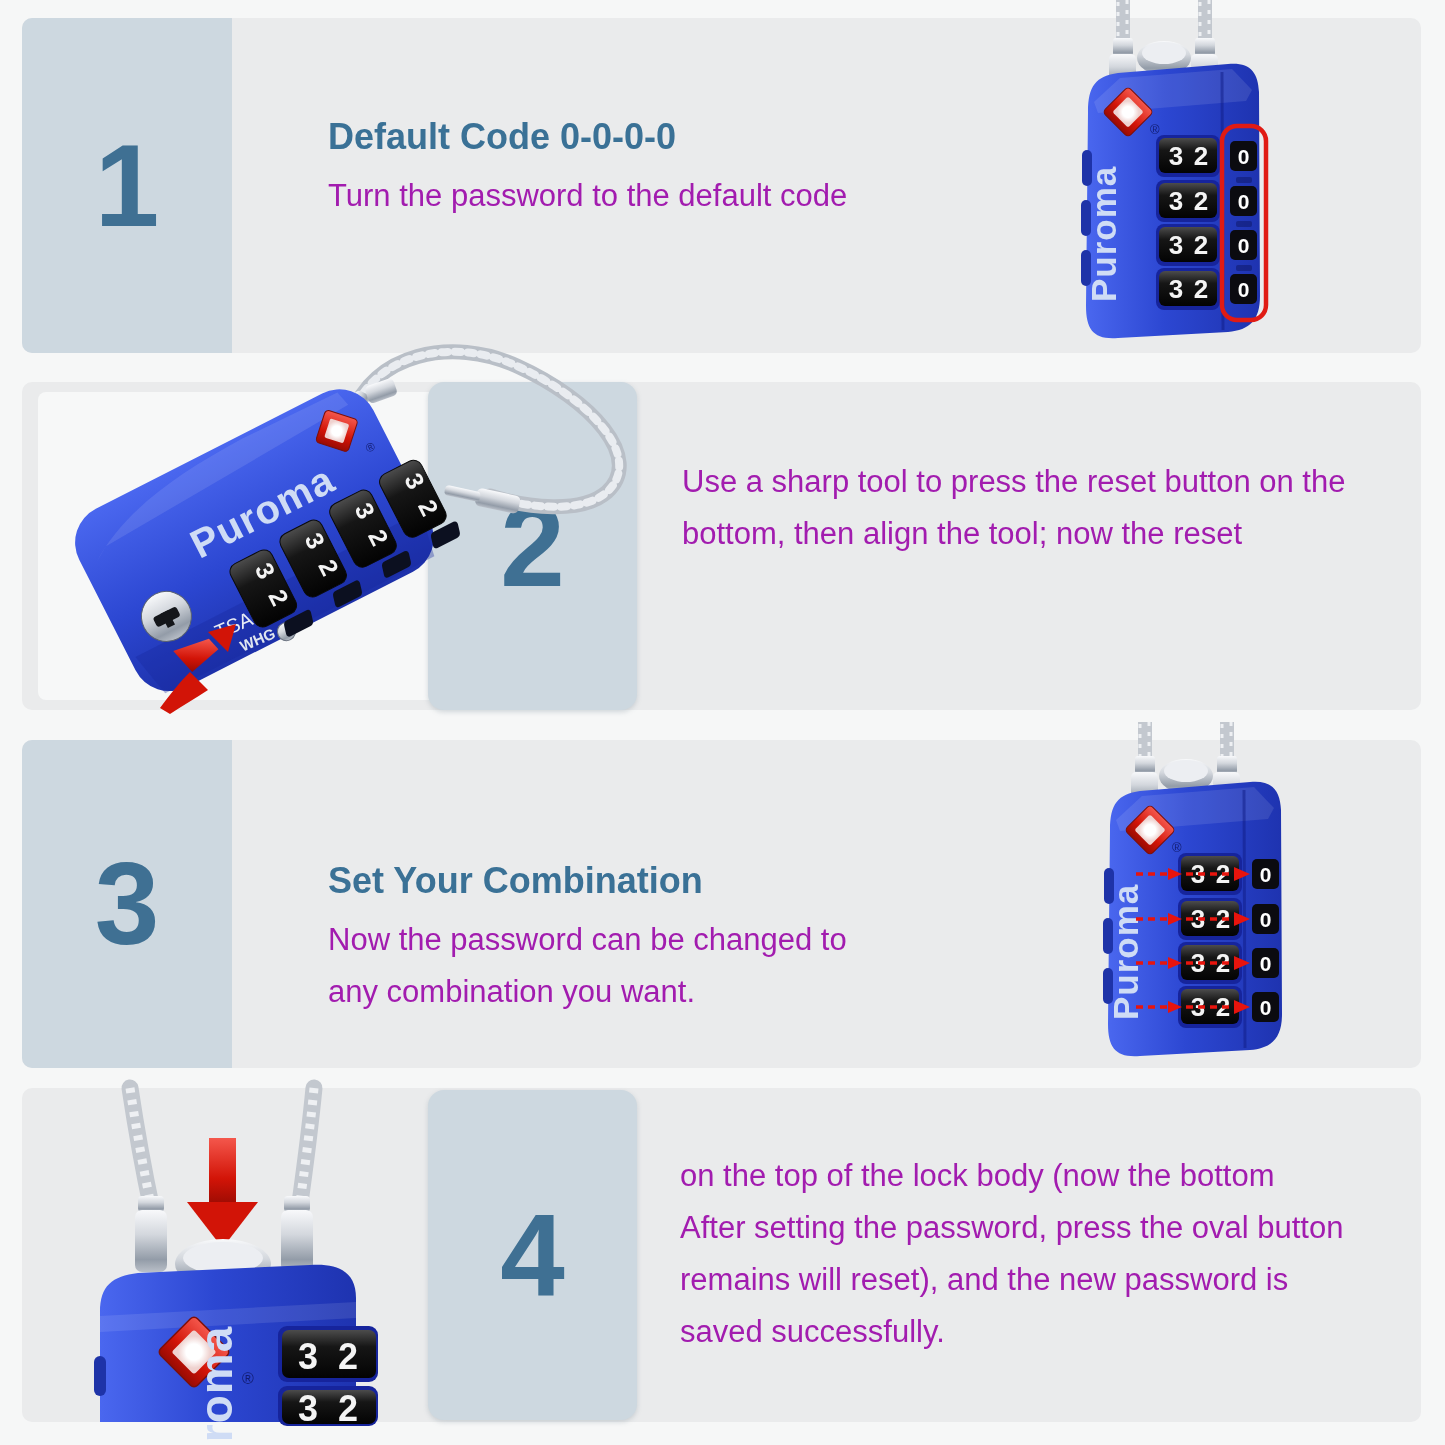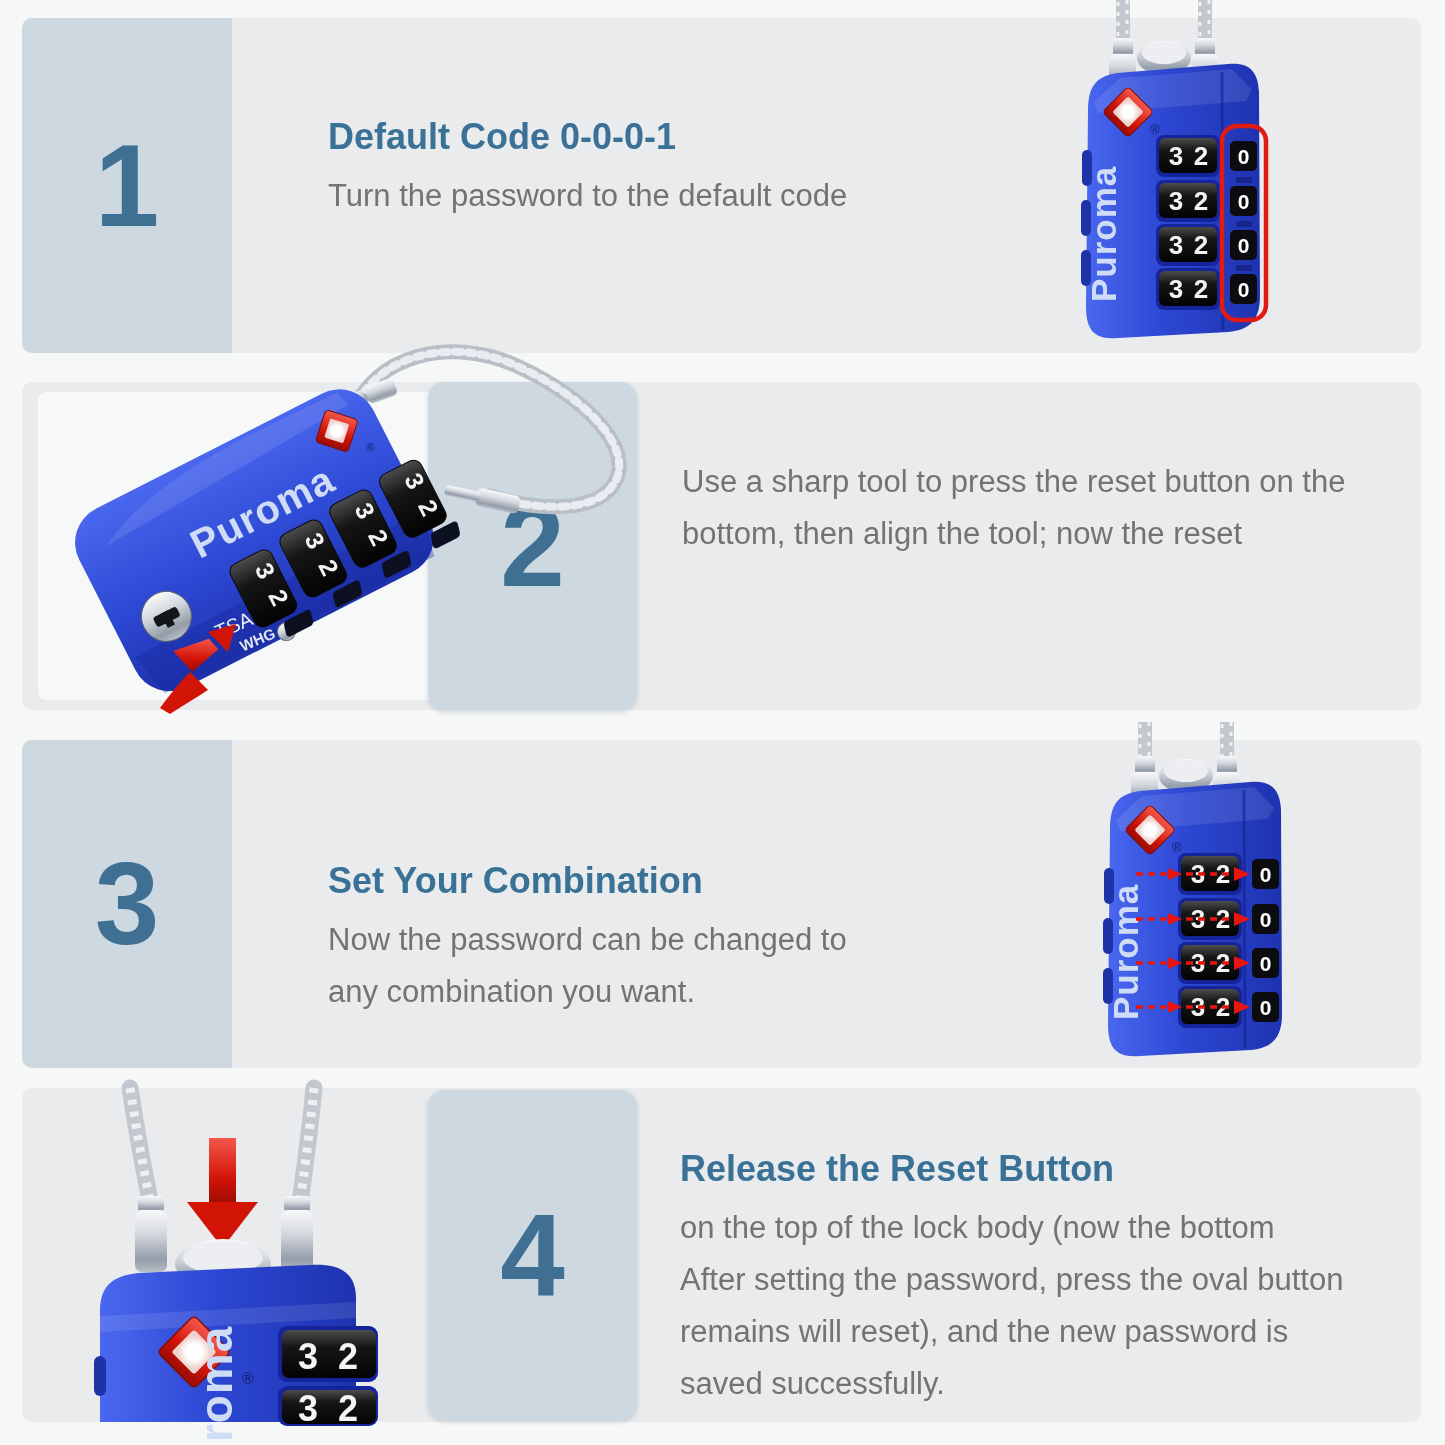--- a/index.html
+++ b/index.html
@@ -11,21 +11,21 @@
   .row3{top:740px;height:328px;}
   .row4{top:1088px;height:334px;}
   .numblock{position:absolute;background:#cdd8e0;display:flex;align-items:center;justify-content:center;
             color:#3f7093;font-weight:bold;font-size:116px;line-height:1;}
   .numblock.side{left:0;top:0;bottom:0;width:210px;border-radius:10px 0 0 10px;}
   .numblock.mid{width:209px;border-radius:16px;box-shadow:0 2px 5px rgba(110,130,145,.28);}
   .row2 .numblock.mid{left:406px;top:0;height:328px;}
   .row4 .numblock.mid{left:406px;top:2px;height:330px;}
   .copy{position:absolute;}
   .copy h3{margin:0 0 14px 0;font-size:36px;line-height:38px;font-weight:bold;color:#3a7196;}
-  .copy .ln{font-size:31px;line-height:52px;color:#737373;white-space:nowrap;}
+  .copy .ln{font-size:31px;line-height:52px;color:#a21caf;white-space:nowrap;}
   .r1copy{left:306px;top:100px;}
   .r2copy{left:660px;top:74px;}
   .r3copy{left:306px;top:122px;}
   .r4copy{left:658px;top:62px;}
   .lockart{position:absolute;overflow:visible;}
   .photo-paper{position:absolute;left:16px;top:10px;width:424px;height:308px;background:#f7f8f8;border-radius:8px;}
   svg text{font-family:"Liberation Sans","DejaVu Sans",sans-serif;}
 </style>
 </head>
 <body>
@@ -65,21 +65,21 @@
   </defs>
 </svg>
 
 <div class="page">
 
   <section class="row row1">
     <div class="numblock side">
       <span>1</span>
     </div>
     <div class="copy r1copy">
-      <h3>Default Code 0-0-0-1</h3>
+      <h3>Default Code 0-0-0-0</h3>
       <div class="ln">Turn the password to the default code</div>
     </div>
 
     <svg class="lockart" style="left:1030px;top:-18px" width="240" height="355" viewBox="0 0 240 355">
       <g>
         <rect x="64" y="0" width="14" height="44" fill="#c3c8cf"></rect>
         <path d="M66,2 v42 M75,0 v44" stroke="#eef0f3" stroke-width="3" stroke-dasharray="4 6"></path>
         <rect x="61" y="38" width="20" height="18" rx="3" fill="url(#gSilver)"></rect>
         <rect x="57" y="54" width="27" height="32" rx="5" fill="url(#gSilver)"></rect>
       </g>
@@ -351,21 +351,20 @@
           </g>
       </g>
     </svg>
   </section>
 
   <section class="row row4">
     <div class="numblock mid">
       <span>4</span>
     </div>
     <div class="copy r4copy">
-      <h3>Release the Reset Button</h3>
       <div class="ln">on the top of the lock body (now the bottom</div>
       <div class="ln">After setting the password, press the oval button</div>
       <div class="ln">remains will reset), and the new password is</div>
       <div class="ln">saved successfully.</div>
     </div>
 
     <svg class="lockart" style="left:20px;top:0px" width="360" height="334" viewBox="0 0 360 334">
       <g>
         <path d="M88,0 C94,40 102,84 110,122" fill="none" stroke="#c3c8cf" stroke-width="17" stroke-linecap="round"></path>
         <path d="M88,0 C94,40 102,84 110,122" fill="none" stroke="#eef0f3" stroke-width="9" stroke-dasharray="5 7"></path>

